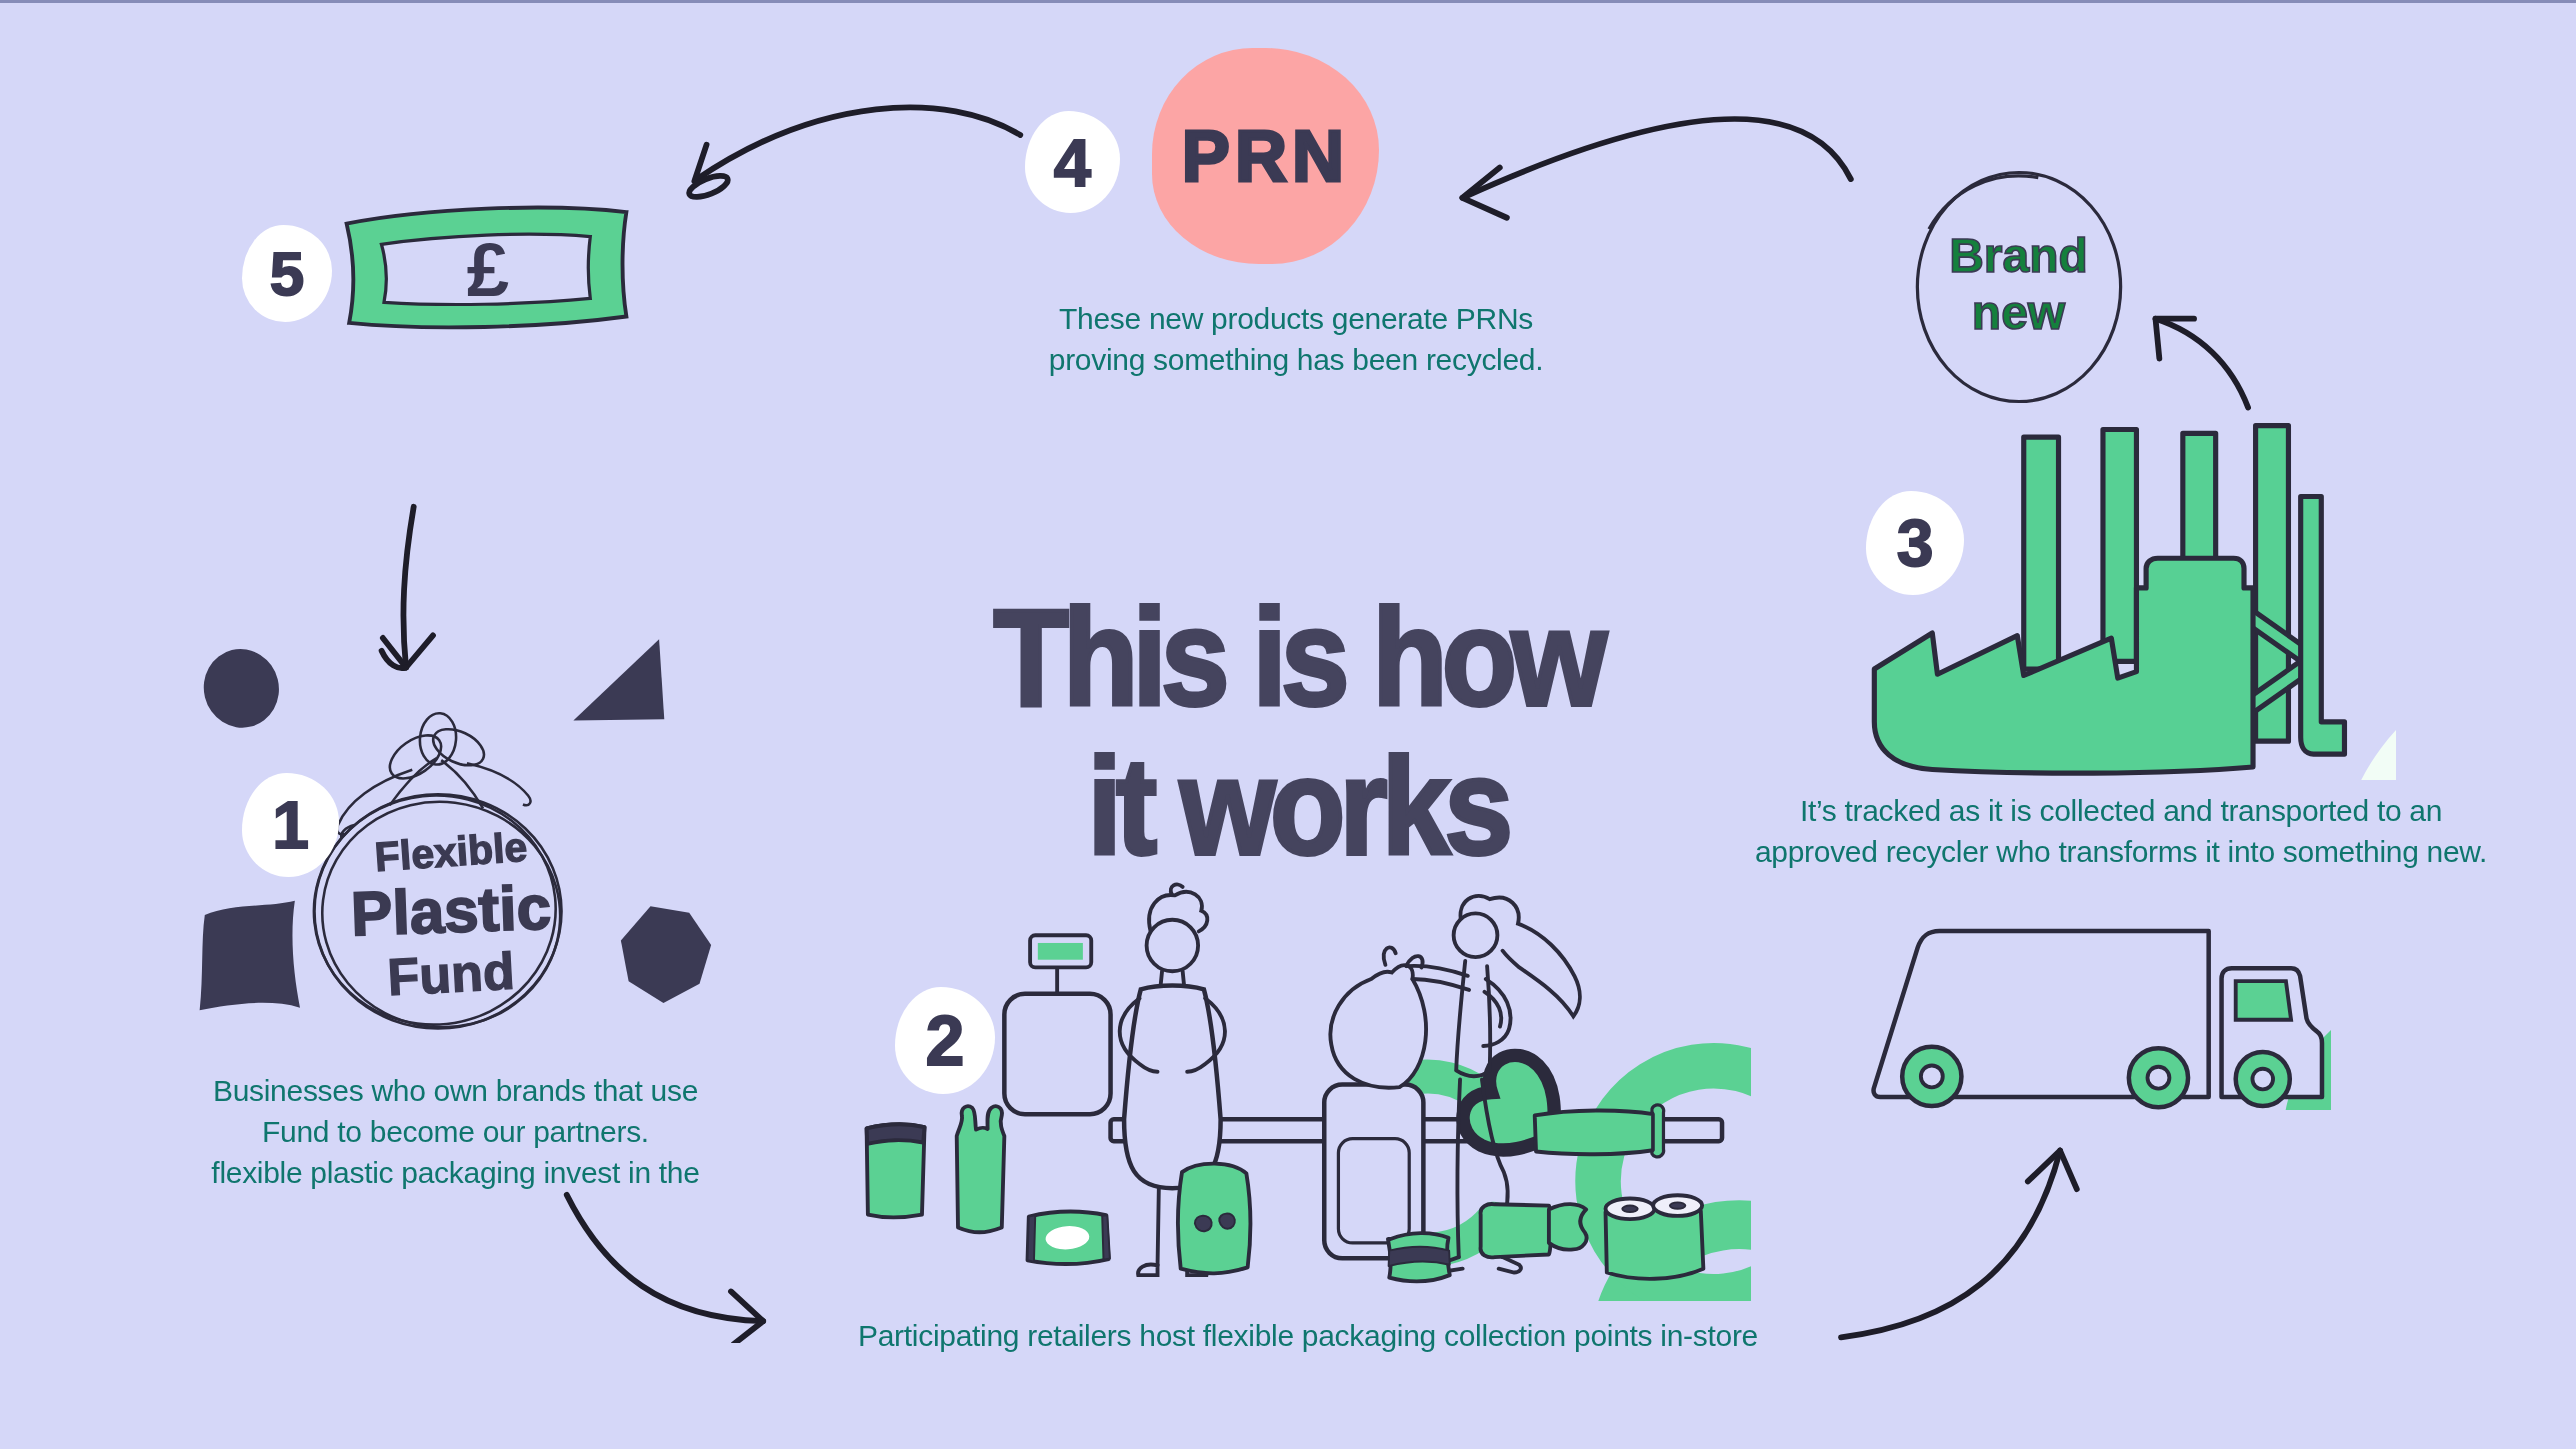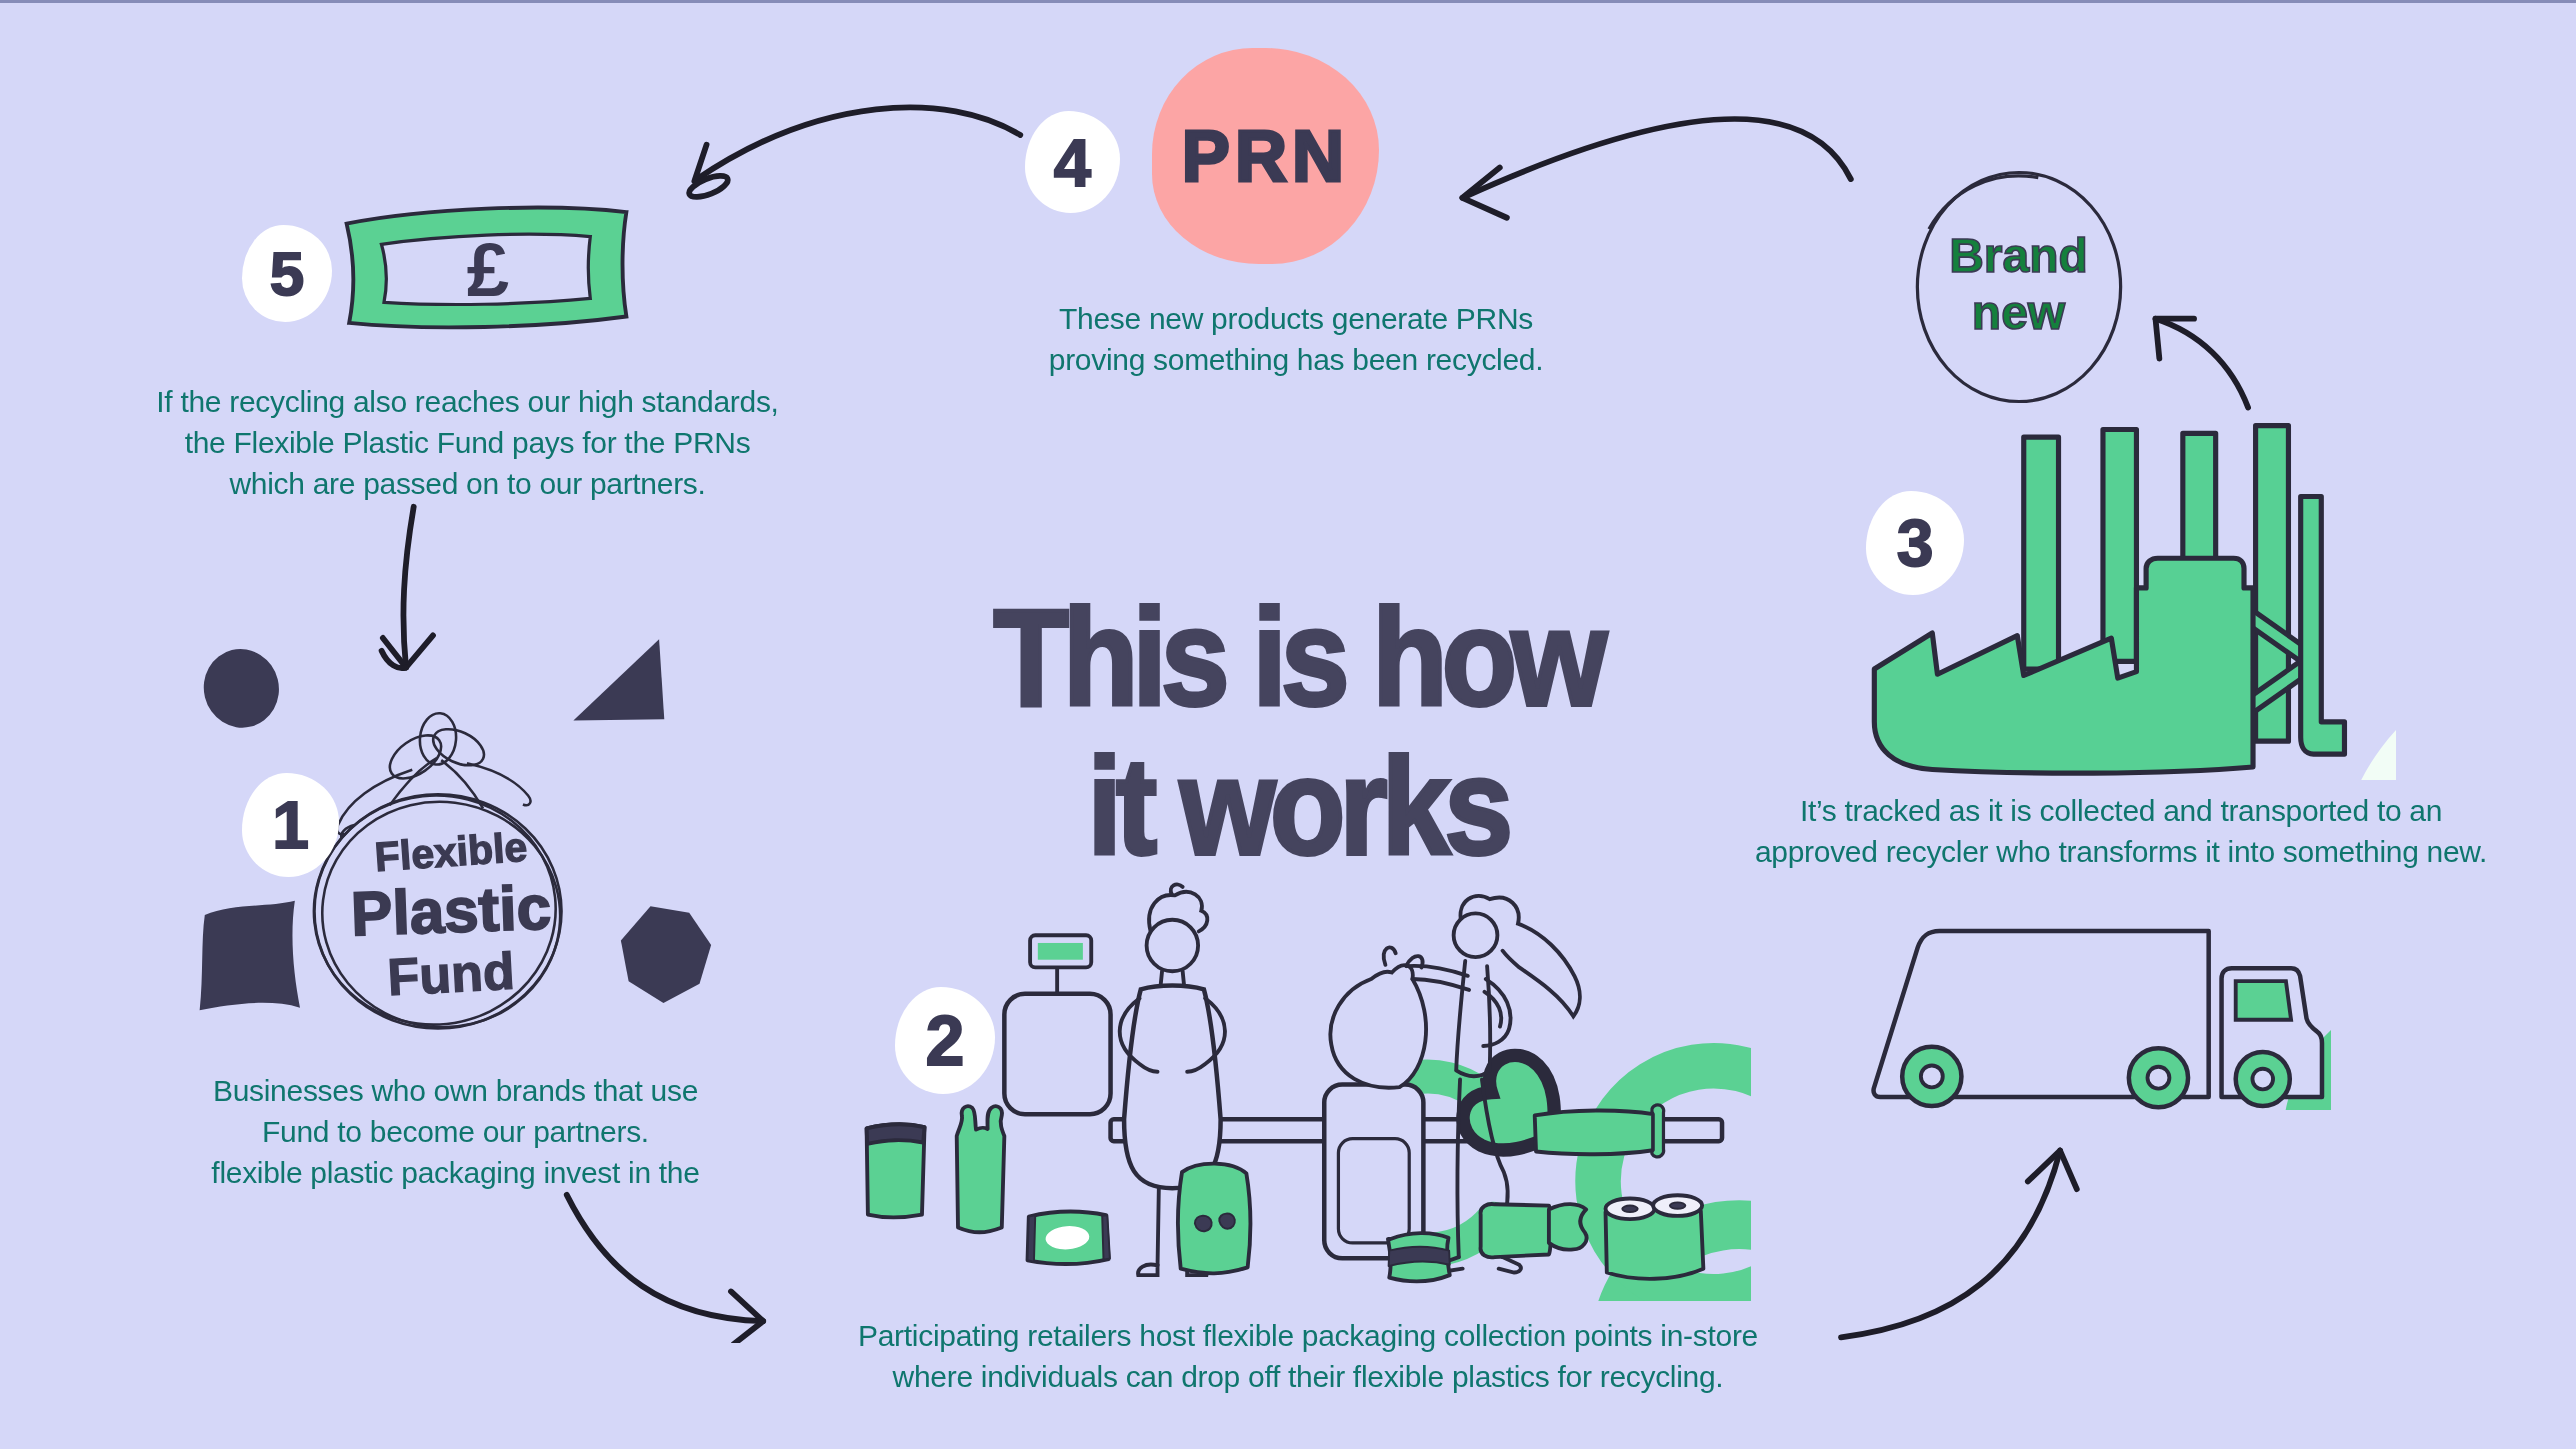--- a/index.html
+++ b/index.html
@@ -95,25 +95,20 @@
   </svg>
 
   <div class="abs blob blob-5">
     <span>5</span>
   </div>
   <svg class="abs" style="left:335px;top:190px" width="303" height="155" viewBox="0 0 470 240">
     <path d="M 18 52 C 140 28 330 20 452 34 C 444 84 444 146 452 196 C 320 214 140 218 22 206 C 32 154 30 102 18 52 Z" fill="#5BD193" stroke="#2B2A3C" stroke-width="6"></path>
     <path d="M 72 84 C 170 70 300 64 396 72 C 392 104 392 138 396 168 C 292 178 168 180 76 174 C 82 144 80 112 72 84 Z" fill="#D5D7F8" stroke="#2B2A3C" stroke-width="5"></path>
     <text x="237" y="165" text-anchor="middle" font-size="118" font-weight="bold" fill="#3B3A54">£</text>
   </svg>
-  <div class="abs cap cap-5">
-    <div>If the recycling also reaches our high standards,</div>
-    <div>the Flexible Plastic Fund pays for the PRNs</div>
-    <div>which are passed on to our partners.</div>
-  </div>
 
   <svg class="abs" style="left:370px;top:499px" width="90" height="193" viewBox="0 0 140 300">
     <g fill="none" stroke="#1E1D29" stroke-width="9" stroke-linecap="round">
       <path d="M 68 12 C 52 105 48 180 56 262"></path>
       <path d="M 56 262 L 20 216 M 56 262 L 98 212"></path>
       <path d="M 18 236 C 28 258 44 266 56 262"></path>
     </g>
   </svg>
 
   <svg class="abs" style="left:200px;top:647px" width="84" height="84" viewBox="0 0 130 130">
@@ -251,21 +246,20 @@
         <ellipse cx="1306" cy="532" rx="12" ry="5" fill="#3B3A54" stroke-width="3"></ellipse>
       </g>
     </g>
   </svg>
 
   <div class="abs blob blob-2">
     <span>2</span>
   </div>
   <div class="abs cap cap-2">
     <div>Participating retailers host flexible packaging collection points in-store</div>
-    <div>where individuals can drop off their flexible plastics for recycling.</div>
   </div>
 
   <svg class="abs" style="left:1823px;top:1117px" width="277" height="232" viewBox="0 0 430 360">
     <g fill="none" stroke="#1E1D29" stroke-width="9" stroke-linecap="round">
       <path d="M 28 342 C 200 320 320 240 368 52"></path>
       <path d="M 368 52 L 318 100 M 368 52 L 394 112"></path>
     </g>
   </svg>
 
   <svg class="abs" style="left:1861px;top:909px" width="470" height="201" viewBox="0 0 730 312">

